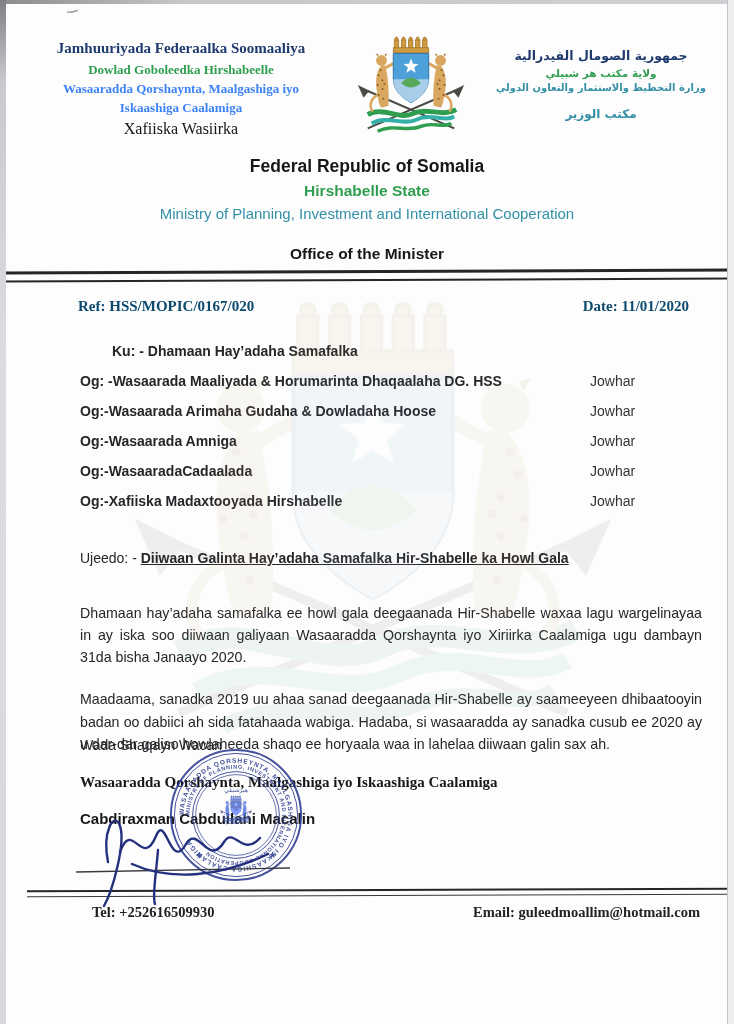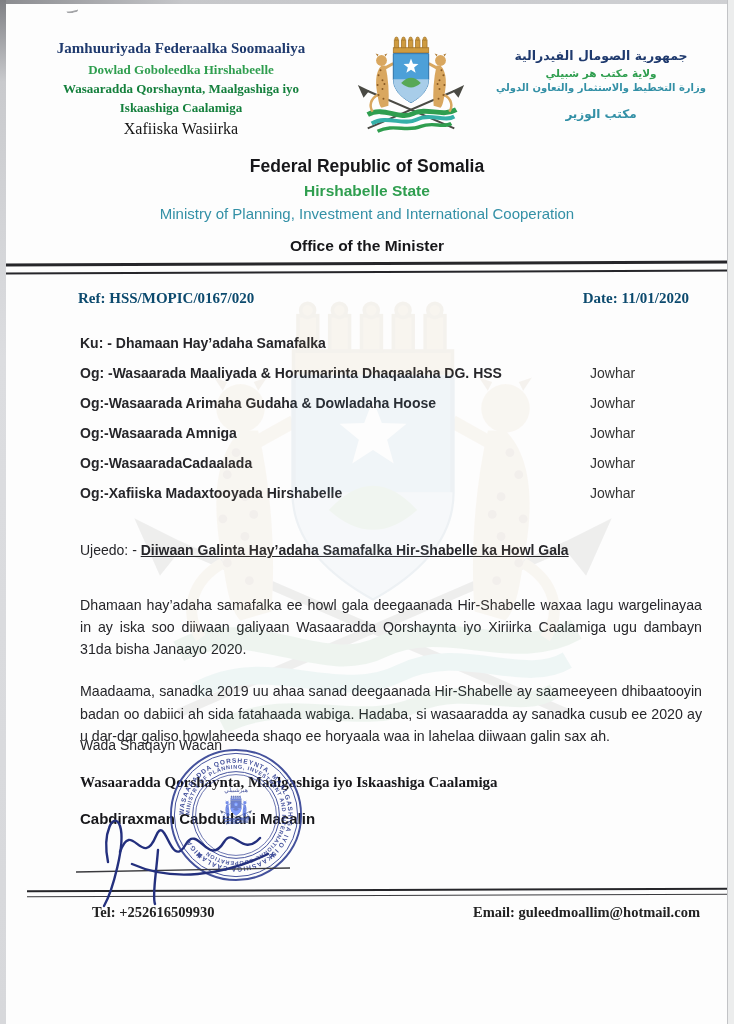--- a/index.html
+++ b/index.html
@@ -16,41 +16,41 @@
                border-bottom:2px solid #a3a4a7;transform:rotate(-10deg);border-radius:40%;}
   
   .watermark{position:absolute;top:298px;left:108px;width:530px;opacity:.08;
              filter:saturate(.7);pointer-events:none;}
   
   .lh{position:relative;display:grid;grid-template-columns:318px 1fr 238px;
       padding:34px 14px 0 22px;align-items:start;}
   .lh-so{text-align:center;font-family:"Liberation Serif",serif;font-weight:bold;padding-top:6px;}
   .lh-so .l1{color:#1f3a6e;font-size:15px;margin-bottom:5px;}
   .lh-so .l2{color:#2f9e4f;font-size:13px;margin-bottom:3px;}
-  .lh-so .l3,.lh-so .l4{color:#15803d;font-size:13px;margin-bottom:3px;}
+  .lh-so .l3,.lh-so .l4{color:#3b82f6;font-size:13px;margin-bottom:3px;}
   .lh-so .l5{color:#141414;font-size:16px;font-weight:normal;margin-top:4px;}
   .lh-emblem{text-align:center;}
   .lh-ar{direction:rtl;text-align:center;font-family:"DejaVu Sans",sans-serif;padding-top:14px;}
   .lh-ar .a1{color:#1f3a6e;font-size:12.5px;font-weight:bold;margin-bottom:4px;}
   .lh-ar .a2{color:#2f9e4f;font-size:10.5px;font-weight:bold;margin-bottom:3px;}
   .lh-ar .a3{color:#3390a6;font-size:10px;font-weight:bold;margin-bottom:14px;}
   .lh-ar .a4{color:#3390a6;font-size:12px;font-weight:bold;}
   
   .titles{text-align:center;margin-top:6px;}
   .t-country{font-size:17.5px;font-weight:bold;color:#17171a;}
   .t-state{font-size:15.5px;font-weight:bold;color:#2f9e4f;margin-top:5px;}
   .t-ministry{font-size:15px;color:#3390a6;margin-top:5px;}
-  .t-office{font-size:15.5px;font-weight:bold;color:#17171a;margin-top:15px;}
+  .t-office{font-size:15.5px;font-weight:bold;color:#17171a;margin-top:23px;}
   .rule-double{height:6px;border-top:3px solid #26262a;border-bottom:2px solid #26262a;
                margin:7px 3px 0 3px;transform:rotate(-.25deg);}
   
   .meta-row{display:flex;justify-content:space-between;font-family:"Liberation Serif",serif;
             font-weight:bold;font-size:15px;color:#0c4a6e;padding:17px 45px 0 78px;}
   
-  .ku{padding:28px 34px 0 80px;font-weight:bold;font-size:14px;color:#26262a;}
+  .ku{padding:28px 34px 0 80px;font-weight:bold;font-size:14px;color:#26262a;margin-left:32px;}
   .cc-row{display:flex;align-items:baseline;padding:0 34px 0 80px;margin-top:14px;gap:8px;}
   .cc-label{flex:1;font-weight:bold;font-size:14px;color:#26262a;}
   .cc-loc{width:110px;font-size:14px;color:#333;}
   
   .subject{padding:41px 34px 0 80px;font-size:14px;color:#26262a;}
   .subject .sj-main{font-weight:bold;text-decoration:underline;}
   
   .para{padding:0 32px 0 80px;font-size:14.2px;line-height:1.56;color:#26262a;
         text-align:justify;}
   .para.p1{margin-top:36px;}

